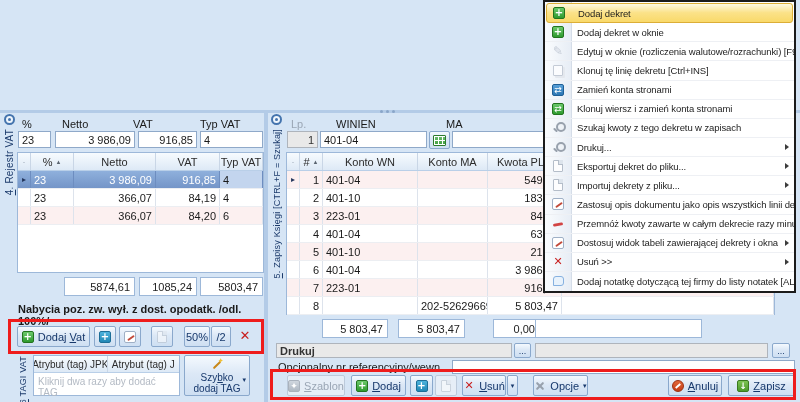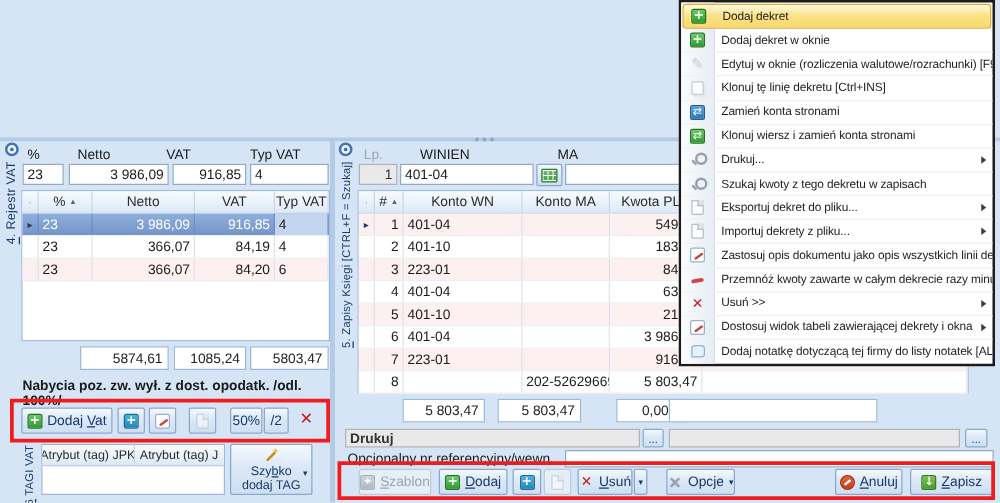--- a/index.html
+++ b/index.html
@@ -245,20 +245,21 @@
 </div>
 
 <div class="abs vtab" style="left:16px; top:356px; width:13px; height:44px;">
   <span class="vtxt" style="font-size:9px;"><u>6</u> TAGI VAT</span>
 </div>
 <div class="abs grid" style="left:33px; top:355px; width:147px; height:41px;">
   <div class="g-head" style="height:17px;">
     <div class="cell" style="width:74px; font-size:10px;">Atrybut (tag) JPK</div>
     <div class="cell" style="width:72px; font-size:10px; border-right:none;">Atrybut (tag) J</div>
   </div>
+  <div style="padding:3px 4px; color:#b3bac4; font-size:10px;">Kliknij dwa razy aby dodać TAG</div>
 </div>
 <div class="abs btn" style="left:184px; top:355px; width:66px; height:41px; flex-direction:column; gap:1px; font-size:10px; line-height:11px;">
   <span class="ico ic-wand"></span>
   <span style="text-align:center; white-space:normal; width:60px;">Szy<u>b</u>ko dodaj TAG</span>
   <span class="caret" style="position:absolute; right:3px; top:18px;">▾</span>
 </div>
 
 <div class="abs vsplit"></div>
 
 <div class="abs vtab" style="left:269px; top:114px; width:15px; height:260px;">
@@ -448,31 +449,31 @@
       <div class="m-item">
         <span class="ico m-ico">
           <span class="ico ic-swap-green"></span>
         </span>
         <span class="m-lab">Klonuj wiersz i zamień konta stronami</span>
       </div>
       <div class="m-item">
         <span class="ico m-ico">
           <span class="ico ic-magnifier"></span>
         </span>
+        <span class="m-lab">Szukaj kwoty z tego dekretu w zapisach</span>
+      </div>
+      <div class="m-item">
+        <span class="ico m-ico">
+          <span class="ico ic-magnifier"></span>
+        </span>
         <span class="m-lab">Drukuj...</span>
         <span class="m-arrow"></span>
       </div>
       <div class="m-item">
         <span class="ico m-ico">
-          <span class="ico ic-magnifier"></span>
-        </span>
-        <span class="m-lab">Szukaj kwoty z tego dekretu w zapisach</span>
-      </div>
-      <div class="m-item">
-        <span class="ico m-ico">
           <span class="ico ic-page"></span>
         </span>
         <span class="m-lab">Eksportuj dekret do pliku...</span>
         <span class="m-arrow"></span>
       </div>
       <div class="m-item">
         <span class="ico m-ico">
           <span class="ico ic-page"></span>
         </span>
         <span class="m-lab">Importuj dekrety z pliku...</span>
@@ -485,32 +486,32 @@
         <span class="m-lab">Zastosuj opis dokumentu jako opis wszystkich linii dekretu</span>
       </div>
       <div class="m-item">
         <span class="ico m-ico">
           <span class="ico ic-minus-red"></span>
         </span>
         <span class="m-lab">Przemnóż kwoty zawarte w całym dekrecie razy minus jeden</span>
       </div>
       <div class="m-item">
         <span class="ico m-ico">
+          <span class="ico ic-pencil-pad"></span>
+        </span>
+        <span class="m-lab">Dostosuj widok tabeli zawierającej dekrety i okna</span>
+        <span class="m-arrow"></span>
+      </div>
+      <div class="m-item">
+        <span class="ico m-ico">
           <span class="ico ic-x-red"></span>
         </span>
         <span class="m-lab">Usuń &gt;&gt;</span>
         <span class="m-arrow"></span>
       </div>
       <div class="m-item">
         <span class="ico m-ico">
-          <span class="ico ic-pencil-pad"></span>
-        </span>
-        <span class="m-lab">Dostosuj widok tabeli zawierającej dekrety i okna</span>
-        <span class="m-arrow"></span>
-      </div>
-      <div class="m-item">
-        <span class="ico m-ico">
           <span class="ico ic-note"></span>
         </span>
         <span class="m-lab">Dodaj notatkę dotyczącą tej firmy do listy notatek [ALT + C]</span>
       </div>
     </div>
 </div>
 
 </body></html>

